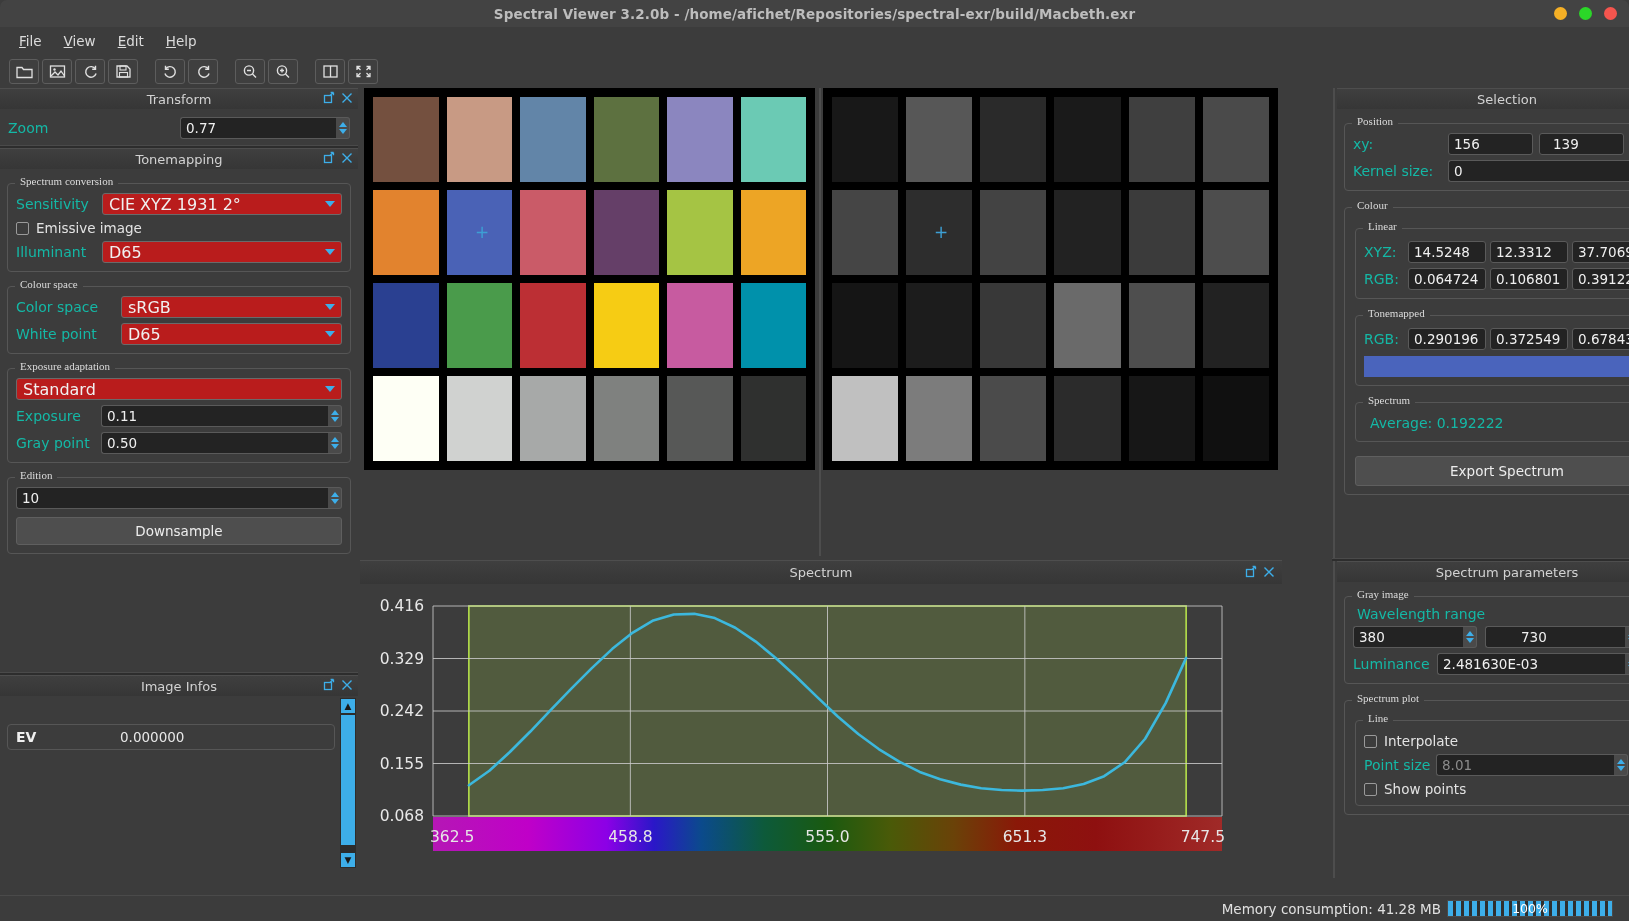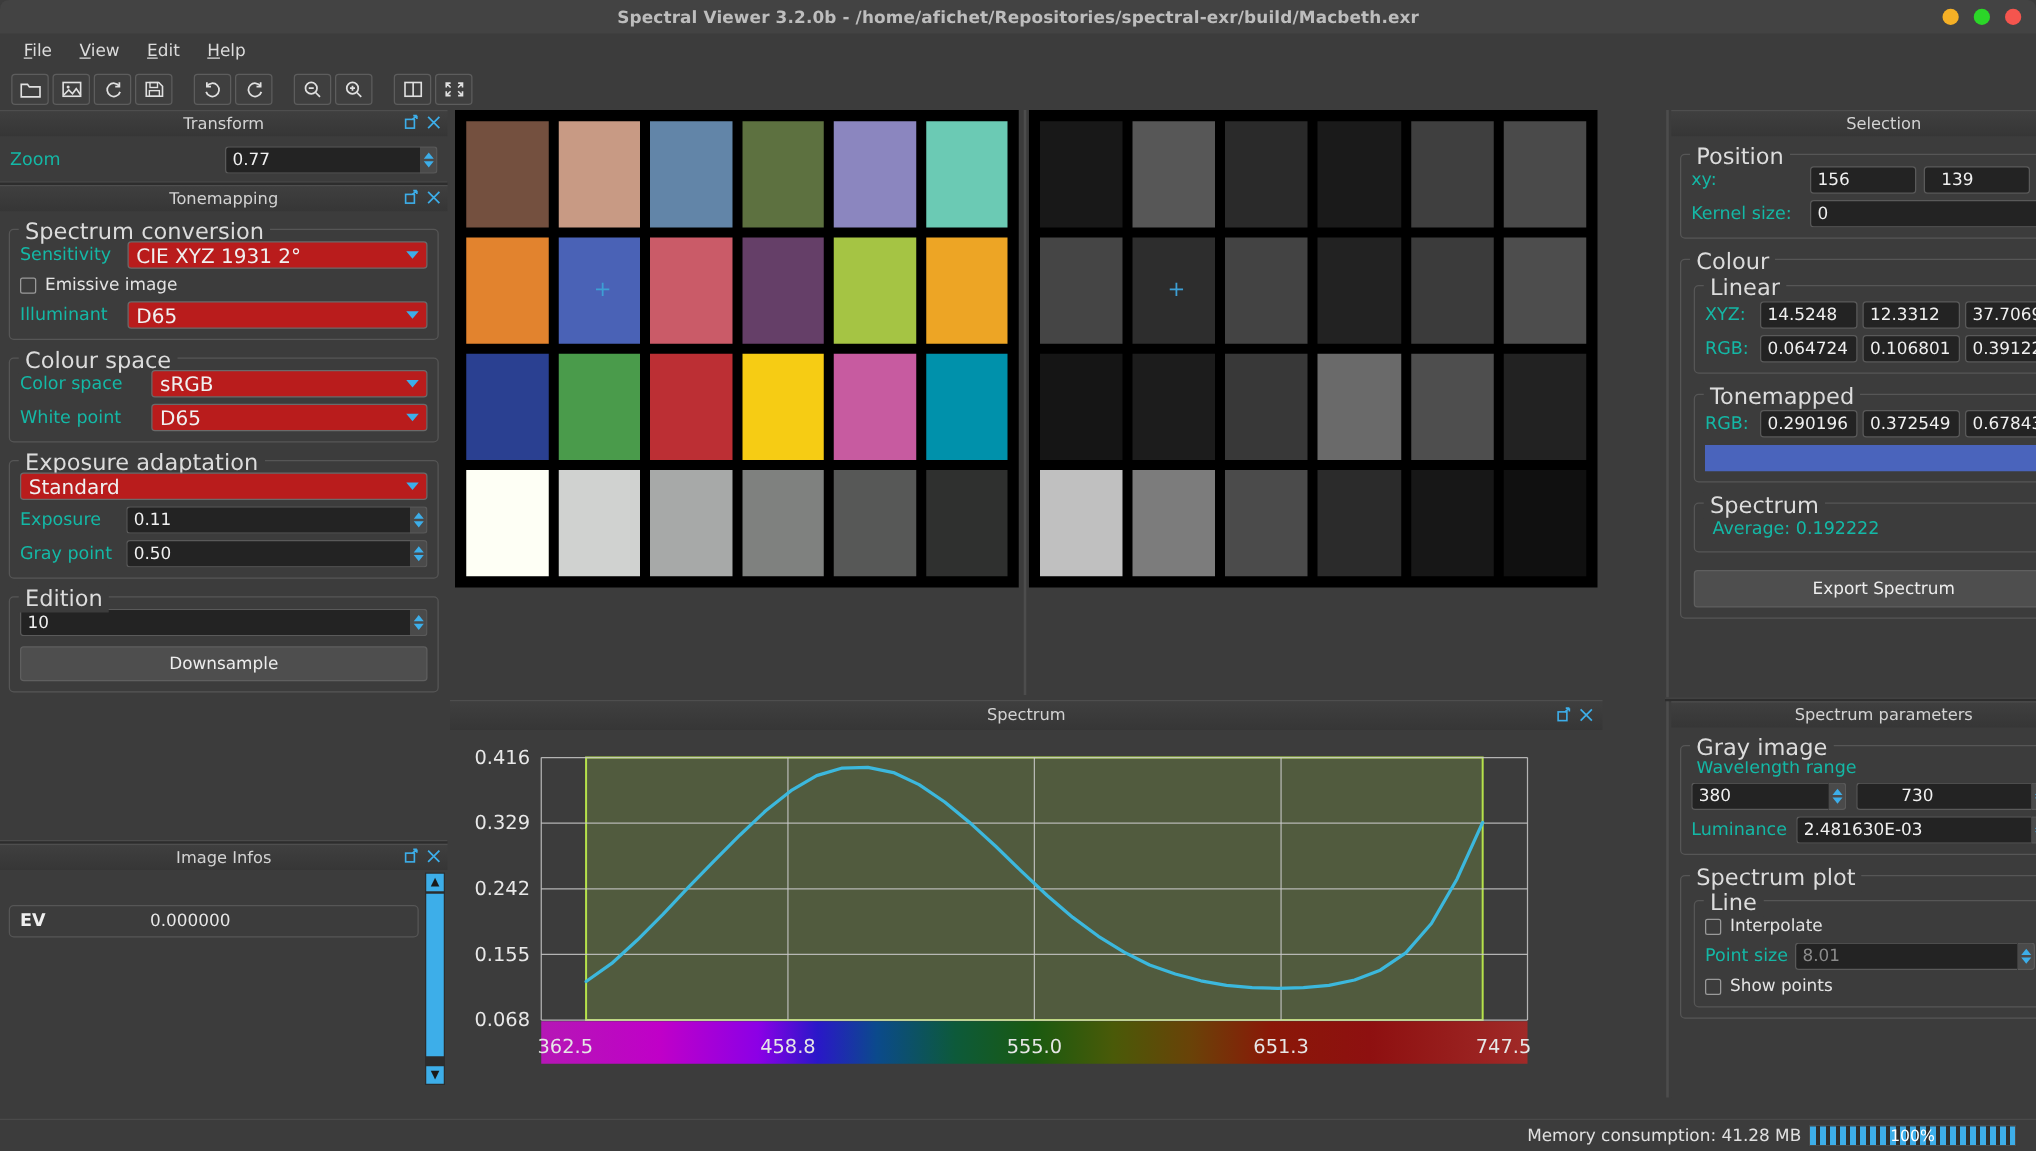--- a/index.html
+++ b/index.html
@@ -44,21 +44,21 @@
   
   .dock-title { height:21px; background:linear-gradient(#3f3f3f,#363636);
                 border-top:1px solid #4e4e4e;
                 display:flex; align-items:center; justify-content:center; position:relative; }
   .dock-title .label { font-size:13px; color:#d2d2d2; }
   .dock-btns { position:absolute; right:4px; top:2px; display:flex; gap:4px; align-items:center; }
   .dock-btns svg { display:block; }
 
   
   .groupbox { border:1px solid #565656; border-radius:4px; margin:0 7px 7px 7px; padding:9px 8px 8px 8px; position:relative; }
-  .groupbox > .gtitle { position:absolute; top:-9px; left:7px; background:#3c3c3c; padding:0 5px; font-size:18px; color:#dcdcdc; }
+  .groupbox > .gtitle { position:absolute; top:-9px; left:7px; background:#3c3c3c; padding:0 5px; font-size:11px; color:#dcdcdc;font-family:Liberation Serif, serif; }
   .row { display:flex; align-items:center; margin-bottom:5px; }
   .row:last-child { margin-bottom:0; }
   .lbl { font-size:14px; color:#14b8a6; white-space:nowrap; }
 
   .combo { flex:1; height:22px; background:#b91c1c; border:1px solid #6a6a6a; border-radius:3px;
            display:flex; align-items:center; padding:0 6px; font-size:16px; color:#f0f0f0; position:relative; cursor:pointer; }
   .combo .arrow { position:absolute; right:6px; width:0;height:0;
                   border-left:5px solid transparent; border-right:5px solid transparent; border-top:6px solid #3daee9; }
 
   .field { flex:1; height:22px; background:#232323; border:1px solid #5a5a5a; border-radius:3px;

